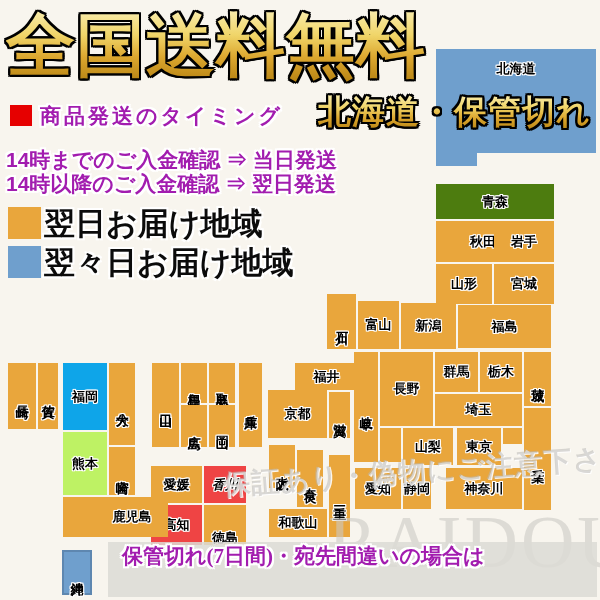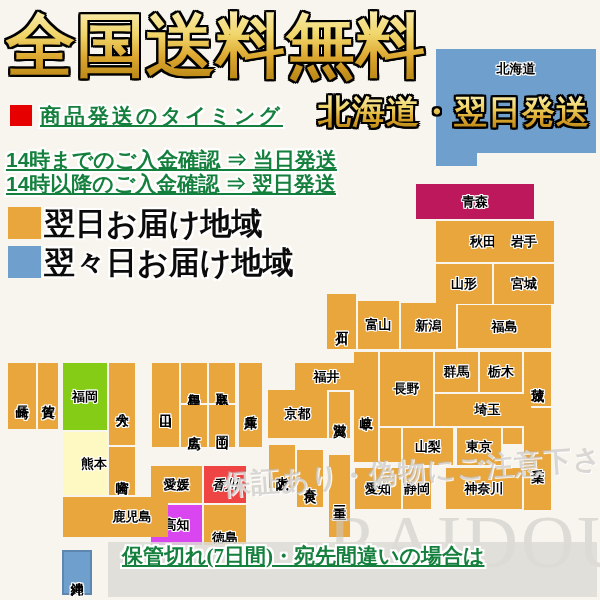--- a/index.html
+++ b/index.html
@@ -13,23 +13,22 @@
     position:absolute;white-space:nowrap;font-family:"Liberation Serif",serif;font-weight:bold;
     background:linear-gradient(180deg,#FDF6C8 0%,#F0D569 38%,#DCA72F 62%,#A97608 100%);
     -webkit-background-clip:text;background-clip:text;color:transparent;-webkit-text-fill-color:transparent;
     filter:drop-shadow(2px 0 0 #000) drop-shadow(-2px 0 0 #000) drop-shadow(0 2px 0 #000) drop-shadow(0 -2px 0 #000);
     z-index:10;
   }
   .title{left:6px;top:0px;font-size:69px;letter-spacing:1px;}
   .subtitle{left:318px;top:90px;font-size:33px;letter-spacing:1px;}
   
   .red-outline{
-    color:#15803d;font-weight:bold;
+    color:#a21caf;font-weight:bold;
     text-shadow:2px 2px 0 #fff,-2px -2px 0 #fff,2px -2px 0 #fff,-2px 2px 0 #fff,0 2px 0 #fff,0 -2px 0 #fff,2px 0 0 #fff,-2px 0 0 #fff;
-    text-decoration:underline;
   }
   .timing-square{position:absolute;left:10px;top:105px;width:22px;height:21px;background:#E60000;z-index:9;}
   .timing-heading{position:absolute;left:40px;top:102px;font-size:21px;letter-spacing:3px;white-space:nowrap;z-index:9;}
   .rule1{position:absolute;left:6px;top:146px;font-size:21px;white-space:nowrap;z-index:9;}
   .rule2{position:absolute;left:6px;top:170px;font-size:21px;white-space:nowrap;z-index:9;}
   
   .legend-swatch{position:absolute;width:33px;height:32px;z-index:9;}
   .sw1{left:8px;top:207px;}
   .sw2{left:8px;top:246px;}
   .legend-label{
@@ -67,38 +66,38 @@
     white-space:nowrap;
   }
   .notice-text .l2{margin-left:-12px;}
 </style>
 </head>
 <body>
 
 <div class="stage" style="background: rgb(248, 245, 238);">
 
   <div class="gold title">全国送料無料</div>
-  <div class="gold subtitle">北海道・翌日発送</div>
+  <div class="gold subtitle">北海道・保管切れ</div>
 
   <div class="timing-square"></div>
   <div class="timing-heading red-outline">商品発送のタイミング</div>
   <div class="rule1 red-outline">14時までのご入金確認 ⇒ 当日発送</div>
   <div class="rule2 red-outline">14時以降のご入金確認 ⇒ 翌日発送</div>
 
   <div class="legend-swatch sw1" style="background: rgb(233, 166, 60);"></div>
   <div class="legend-label ll1">翌日お届け地域</div>
   <div class="legend-swatch sw2" style="background: rgb(111, 159, 205);"></div>
   <div class="legend-label ll2">翌々日お届け地域</div>
 
   <div class="map">
       <div class="blk ltop" style="left: 436px; top: 49px; width: 160px; height: 104px; background: rgb(111, 159, 205);">
         <span class="lbl">北海道</span>
       </div>
       <div class="blk" style="left: 436px; top: 153px; width: 41px; height: 13px; background: rgb(111, 159, 205);"></div>
-      <div class="blk" style="left: 416px; top: 184px; width: 118px; height: 35px; background: #be185d;">
+      <div class="blk" style="left: 436px; top: 184px; width: 118px; height: 35px; background: #4d7c0f;">
         <span class="lbl">青森</span>
       </div>
       <div class="blk" style="left: 436px; top: 221px; width: 56px; height: 41px; background: rgb(233, 166, 60); padding-left: 19px;">
         <span class="lbl">秋田</span>
       </div>
       <div class="blk" style="left: 494px; top: 221px; width: 60px; height: 41px; background: rgb(233, 166, 60);">
         <span class="lbl">岩手</span>
       </div>
       <div class="blk" style="left: 436px; top: 264px; width: 56px; height: 40px; background: rgb(233, 166, 60);">
         <span class="lbl">山形</span>
@@ -120,21 +119,21 @@
       </div>
       <div class="blk" style="left: 435px; top: 352px; width: 43px; height: 40px; background: rgb(233, 166, 60);">
         <span class="lbl">群馬</span>
       </div>
       <div class="blk" style="left: 480px; top: 352px; width: 42px; height: 40px; background: rgb(233, 166, 60);">
         <span class="lbl">栃木</span>
       </div>
       <div class="blk vert" style="left: 524px; top: 352px; width: 27px; height: 54px; background: rgb(233, 166, 60);">
         <span class="lbl">茨城</span>
       </div>
-      <div class="blk" style="left: 435px; top: 394px; width: 87px; height: 32px; background: rgb(233, 166, 60); padding-left: 9px;">
+      <div class="blk" style="left: 435px; top: 394px; width: 87px; height: 32px; background: rgb(233, 166, 60);">
         <span class="lbl">埼玉</span>
       </div>
       <div class="blk vert" style="left: 524px; top: 408px; width: 27px; height: 102px; background: rgb(233, 166, 60);">
         <span class="lbl">千葉</span>
       </div>
       <div class="blk" style="left: 403px; top: 428px; width: 50px; height: 37px; background: rgb(233, 166, 60);">
         <span class="lbl">山梨</span>
       </div>
       <div class="blk" style="left: 457px; top: 428px; width: 44px; height: 37px; background: rgb(233, 166, 60);">
         <span class="lbl">東京</span>
@@ -167,20 +166,23 @@
       </div>
       <div class="blk vert" style="left: 239px; top: 363px; width: 23px; height: 84px; background: rgb(233, 166, 60);">
         <span class="lbl">兵庫</span>
       </div>
       <div class="blk vert" style="left: 269px; top: 445px; width: 26px; height: 43px; background: rgb(233, 166, 60);">
         <span class="lbl">大阪</span>
       </div>
       <div class="blk vert" style="left: 297px; top: 450px; width: 26px; height: 57px; background: rgb(233, 166, 60);">
         <span class="lbl">奈良</span>
       </div>
+      <div class="blk" style="left: 269px; top: 509px; width: 58px; height: 28px; background: rgb(233, 166, 60);">
+        <span class="lbl">和歌山</span>
+      </div>
       <div class="blk vert" style="left: 329px; top: 455px; width: 21px; height: 82px; background: rgb(233, 166, 60);">
         <span class="lbl">三重</span>
       </div>
       <div class="blk vert" style="left: 209px; top: 363px; width: 26px; height: 40px; background: rgb(233, 166, 60);">
         <span class="lbl">鳥取</span>
       </div>
       <div class="blk vert" style="left: 209px; top: 405px; width: 26px; height: 42px; background: rgb(233, 166, 60);">
         <span class="lbl">岡山</span>
       </div>
       <div class="blk vert" style="left: 181px; top: 363px; width: 26px; height: 40px; background: rgb(233, 166, 60);">
@@ -191,33 +193,33 @@
       </div>
       <div class="blk vert" style="left: 152px; top: 363px; width: 27px; height: 84px; background: rgb(233, 166, 60);">
         <span class="lbl">山口</span>
       </div>
       <div class="blk" style="left: 151px; top: 466px; width: 51px; height: 37px; background: rgb(233, 166, 60);">
         <span class="lbl">愛媛</span>
       </div>
       <div class="blk" style="left: 204px; top: 466px; width: 42px; height: 37px; background: #ef4444; font-style: italic;">
         <span class="lbl">香川</span>
       </div>
-      <div class="blk" style="left: 151px; top: 505px; width: 51px; height: 40px; background: #d946ef;">
+      <div class="blk" style="left: 151px; top: 505px; width: 51px; height: 40px; background: #ef4444;">
         <span class="lbl">高知</span>
       </div>
       <div class="blk" style="left: 204px; top: 505px; width: 42px; height: 40px; background: rgb(233, 166, 60); align-items: flex-end;">
         <span class="lbl">徳島</span>
       </div>
-      <div class="blk" style="left: 63px; top: 363px; width: 44px; height: 67px; background: #84cc16;">
+      <div class="blk" style="left: 63px; top: 363px; width: 44px; height: 67px; background: #0ea5e9;">
         <span class="lbl">福岡</span>
       </div>
       <div class="blk vert" style="left: 109px; top: 363px; width: 26px; height: 82px; background: rgb(233, 166, 60);">
         <span class="lbl">大分</span>
       </div>
-      <div class="blk" style="left: 63px; top: 432px; width: 44px; height: 63px; background: #fef9c3; justify-content: flex-end;">
+      <div class="blk" style="left: 63px; top: 432px; width: 44px; height: 63px; background: #bef264;">
         <span class="lbl">熊本</span>
       </div>
       <div class="blk vert" style="left: 109px; top: 447px; width: 26px; height: 48px; background: rgb(233, 166, 60);">
         <span class="lbl">宮崎</span>
       </div>
       <div class="blk" style="left: 63px; top: 497px; width: 72px; height: 40px; background: rgb(233, 166, 60); padding-left: 33px;">
         <span class="lbl">鹿児島</span>
       </div>
       <div class="blk vert" style="left: 8px; top: 363px; width: 28px; height: 66px; background: rgb(233, 166, 60);">
         <span class="lbl">長崎</span>

